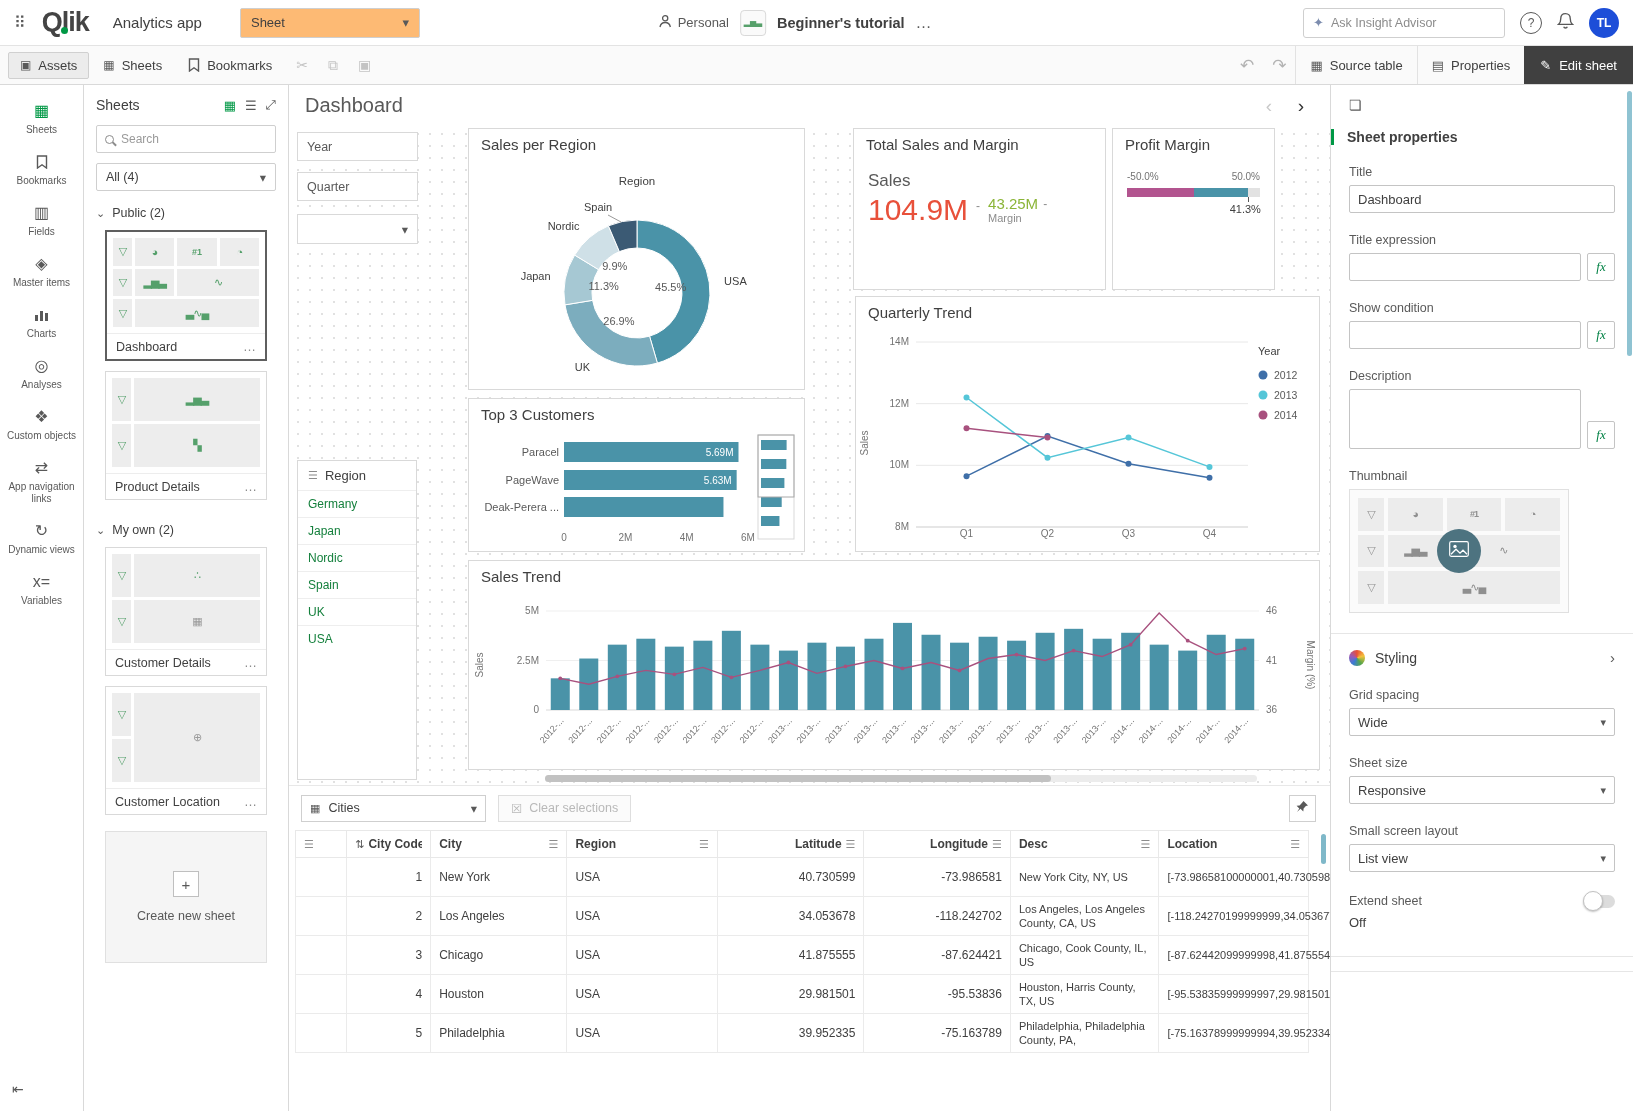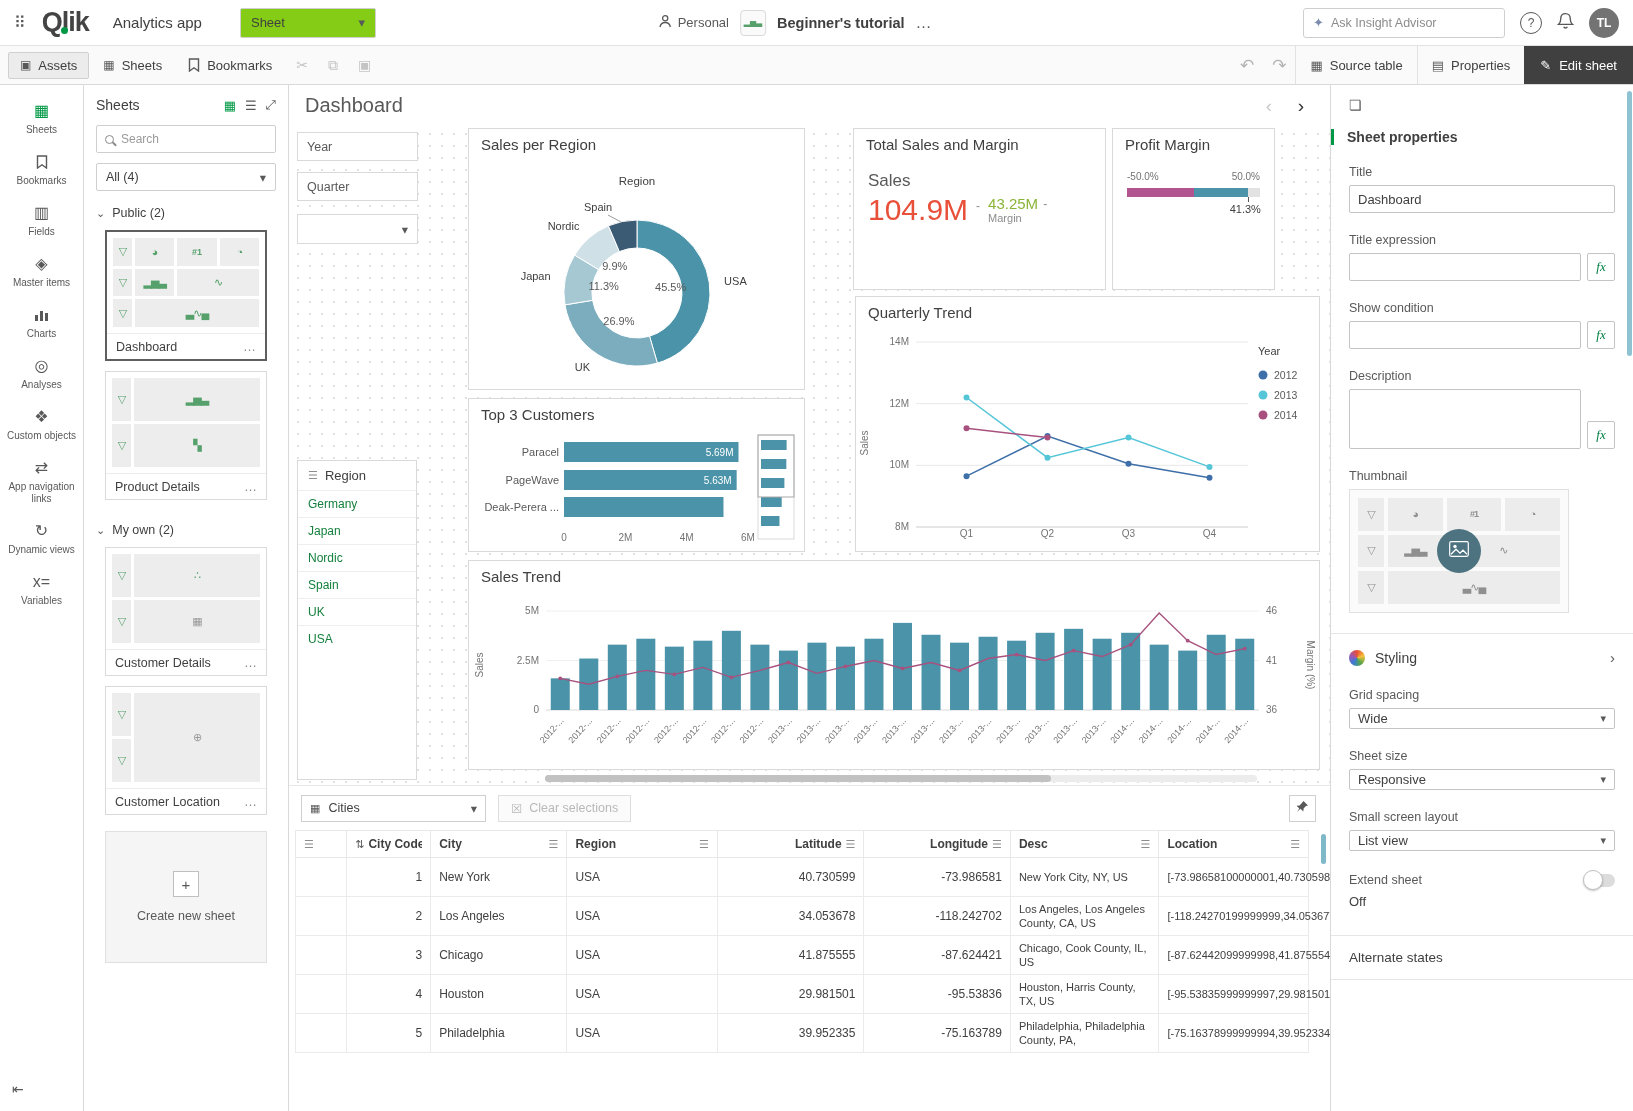--- a/index.html
+++ b/index.html
@@ -6,34 +6,34 @@
 html,body{width:1633px;height:1111px;overflow:hidden;background:#fff;color:#404040;font-family:"Liberation Sans",sans-serif}
 button{font-family:inherit;cursor:pointer}
 input,textarea{font-family:inherit}
 
 .topbar{height:46px;display:flex;align-items:center;justify-content:space-between;padding:0 14px;border-bottom:1px solid #e3e3e3;background:#fff;position:relative;z-index:5}
 .tb-left{display:flex;align-items:center;gap:16px}
 .waffle{background:none;border:none;font-size:16px;color:#595959;line-height:1}
 .qlik-logo{font-size:27px;font-weight:700;color:#444;letter-spacing:-1px;position:relative;padding-right:8px}
 .qlik-logo .dot{position:absolute;width:7px;height:7px;border-radius:50%;background:#009845;left:19px;bottom:4px}
 .app-title{font-size:15px;color:#404040}
-.sheet-select{width:136px;height:30px;border:1px solid #cfcfcf;border-radius:2px;display:flex;align-items:center;justify-content:space-between;padding:4px 10px;font-size:13px;color:#404040;margin-left:22px;background:#84cc16;cursor:pointer}
+.sheet-select{width:180px;height:30px;border:1px solid #cfcfcf;border-radius:2px;display:flex;align-items:center;justify-content:space-between;padding:4px 10px;font-size:13px;color:#404040;margin-left:22px;background:#fdba74;cursor:pointer}
 .tb-center{position:absolute;left:50%;transform:translateX(-58%);display:flex;align-items:center;gap:11px}
 .personal{display:flex;align-items:center;gap:6px;font-size:13px;color:#595959;cursor:pointer}
 .app-chip{width:26px;height:26px;border:1px solid #d9d9d9;border-radius:4px;display:flex;align-items:center;justify-content:center;background:#fafafa;color:#57a06b;font-size:8px}
 .tutorial{font-size:14.5px;font-weight:700;color:#404040;cursor:pointer}
 .more-btn{background:none;border:none;font-size:16px;color:#595959}
 .tb-right{display:flex;align-items:center;gap:15px}
 .insight{width:202px;height:30px;border:1px solid #cfcfcf;border-radius:3px;display:flex;align-items:center;gap:7px;padding:0 9px}
 .insight .spark{color:#7c8cae;font-size:13px}
 .insight input{border:none;outline:none;width:100%;font-size:12.5px;color:#404040}
 .insight input::placeholder{color:#8c8c8c}
 .help-btn{width:22px;height:22px;border-radius:50%;border:1.5px solid #595959;background:none;color:#595959;font-size:12px;display:flex;align-items:center;justify-content:center}
 .bell-btn{background:none;border:none;display:flex}
-.avatar{width:30px;height:30px;border-radius:50%;background:#737373;color:#fff;font-size:12px;font-weight:700;display:flex;align-items:center;justify-content:center;cursor:pointer}
+.avatar{width:30px;height:30px;border-radius:50%;background:#1d4ed8;color:#fff;font-size:12px;font-weight:700;display:flex;align-items:center;justify-content:center;cursor:pointer}
 
 .toolbar{height:39px;background:#fafafa;border-bottom:1px solid #d9d9d9;display:flex;align-items:center;justify-content:space-between;padding-left:8px}
 .tb2-left{display:flex;align-items:center;height:100%}
 .tab{display:flex;align-items:center;gap:7px;font-size:13px;color:#404040;padding:5px 11px;margin-right:2px;background:none;border:1px solid transparent;border-radius:2px}
 .tab.active{background:#ececec;border-color:#d0d0d0}
 .tab .ticon{color:#595959;font-size:12px;display:flex}
 .tool-ic{background:none;border:none;color:#c4c4c4;font-size:14px;padding:0 10px}
 .tb2-right{display:flex;align-items:center;height:100%}
 .histbtn{background:none;border:none;color:#b3b3b3;font-size:17px;padding:0 9px}
 .tb2-btn{display:flex;align-items:center;gap:7px;font-size:13px;color:#404040;background:none;border:none;border-left:1px solid #e2e2e2;padding:0 14px;height:100%}
@@ -135,21 +135,21 @@
 .fx-row .pinput{flex:1}
 .fx-btn{width:28px;height:28px;flex:none;border:1px solid #c4c4c4;border-radius:2px;background:#fff;color:#008144;font-style:italic;font-size:13px;font-family:"Liberation Serif",serif}
 textarea.pinput{height:60px;padding-top:6px;resize:none}
 .thumb-preview{width:220px;height:124px;border:1px solid #e0e0e0;background:#fbfbfb;position:relative;padding:8px;display:grid;grid-template-columns:26px 1fr 1fr 1fr;grid-auto-rows:1fr;gap:4px;margin-top:2px}
 .thumb-preview .tile{background:#ececec;letter-spacing:-1px}
 .tp-overlay{position:absolute;left:50%;top:50%;transform:translate(-50%,-50%);width:44px;height:44px;border-radius:50%;background:#4d7380;display:flex;align-items:center;justify-content:center;cursor:pointer}
 .pdivider{height:1px;background:#e6e6e6;margin:20px -18px 0}
 .styling-row{display:flex;align-items:center;gap:10px;padding:15px 0 2px;font-size:14px;color:#404040;cursor:pointer}
 .palette{width:16px;height:16px;border-radius:50%;background:conic-gradient(#e94f35,#f5c23b,#57a64a,#3a7bd5,#9b59b6,#e94f35);flex:none}
 .styling-row .chev{margin-left:auto;color:#595959;font-size:15px}
-.pselect{height:21px;border:1px solid #c4c4c4;border-radius:2px;display:flex;align-items:center;justify-content:space-between;padding:0 8px;font-size:13px;color:#404040;cursor:pointer;background:#fff}
+.pselect{height:28px;border:1px solid #c4c4c4;border-radius:2px;display:flex;align-items:center;justify-content:space-between;padding:0 8px;font-size:13px;color:#404040;cursor:pointer;background:#fff}
 .pselect .chev{color:#595959;font-size:11px}
 .toggle-row{display:flex;align-items:center;justify-content:space-between;margin-top:22px}
 .toggle-row .plabel{margin:0}
 .toggle{width:30px;height:13px;border-radius:8px;background:#dcdcdc;position:relative;cursor:pointer}
 .knob{position:absolute;left:-2px;top:-4px;width:20px;height:20px;border-radius:50%;background:#fff;border:1px solid #c2c2c2;box-shadow:0 1px 2px rgba(0,0,0,.25)}
 .off-label{font-size:13px;color:#404040;margin-top:7px}
 .psection{font-size:13.5px;color:#404040;padding:14px 0 0}
 .props-scroll{position:absolute;right:1px;top:6px;width:5px;height:265px;background:#8fc3d2;border-radius:3px}
 .chev{color:#595959}
 svg text{font-family:"Liberation Sans",sans-serif}
@@ -832,18 +832,17 @@
 
     <div class="toggle-row">
       <span class="plabel">Extend sheet</span>
       <div class="toggle">
           <div class="knob"></div>
         </div>
     </div>
     <div class="off-label">Off</div>
 
     <div class="pdivider" style="margin-top:26px"></div>
-    <div class="psection">Alternate states</div>
     <div class="pdivider" style="margin-top:14px"></div>
 
     <div class="props-scroll"></div>
   </aside>
 </div>
 
 </body></html>

